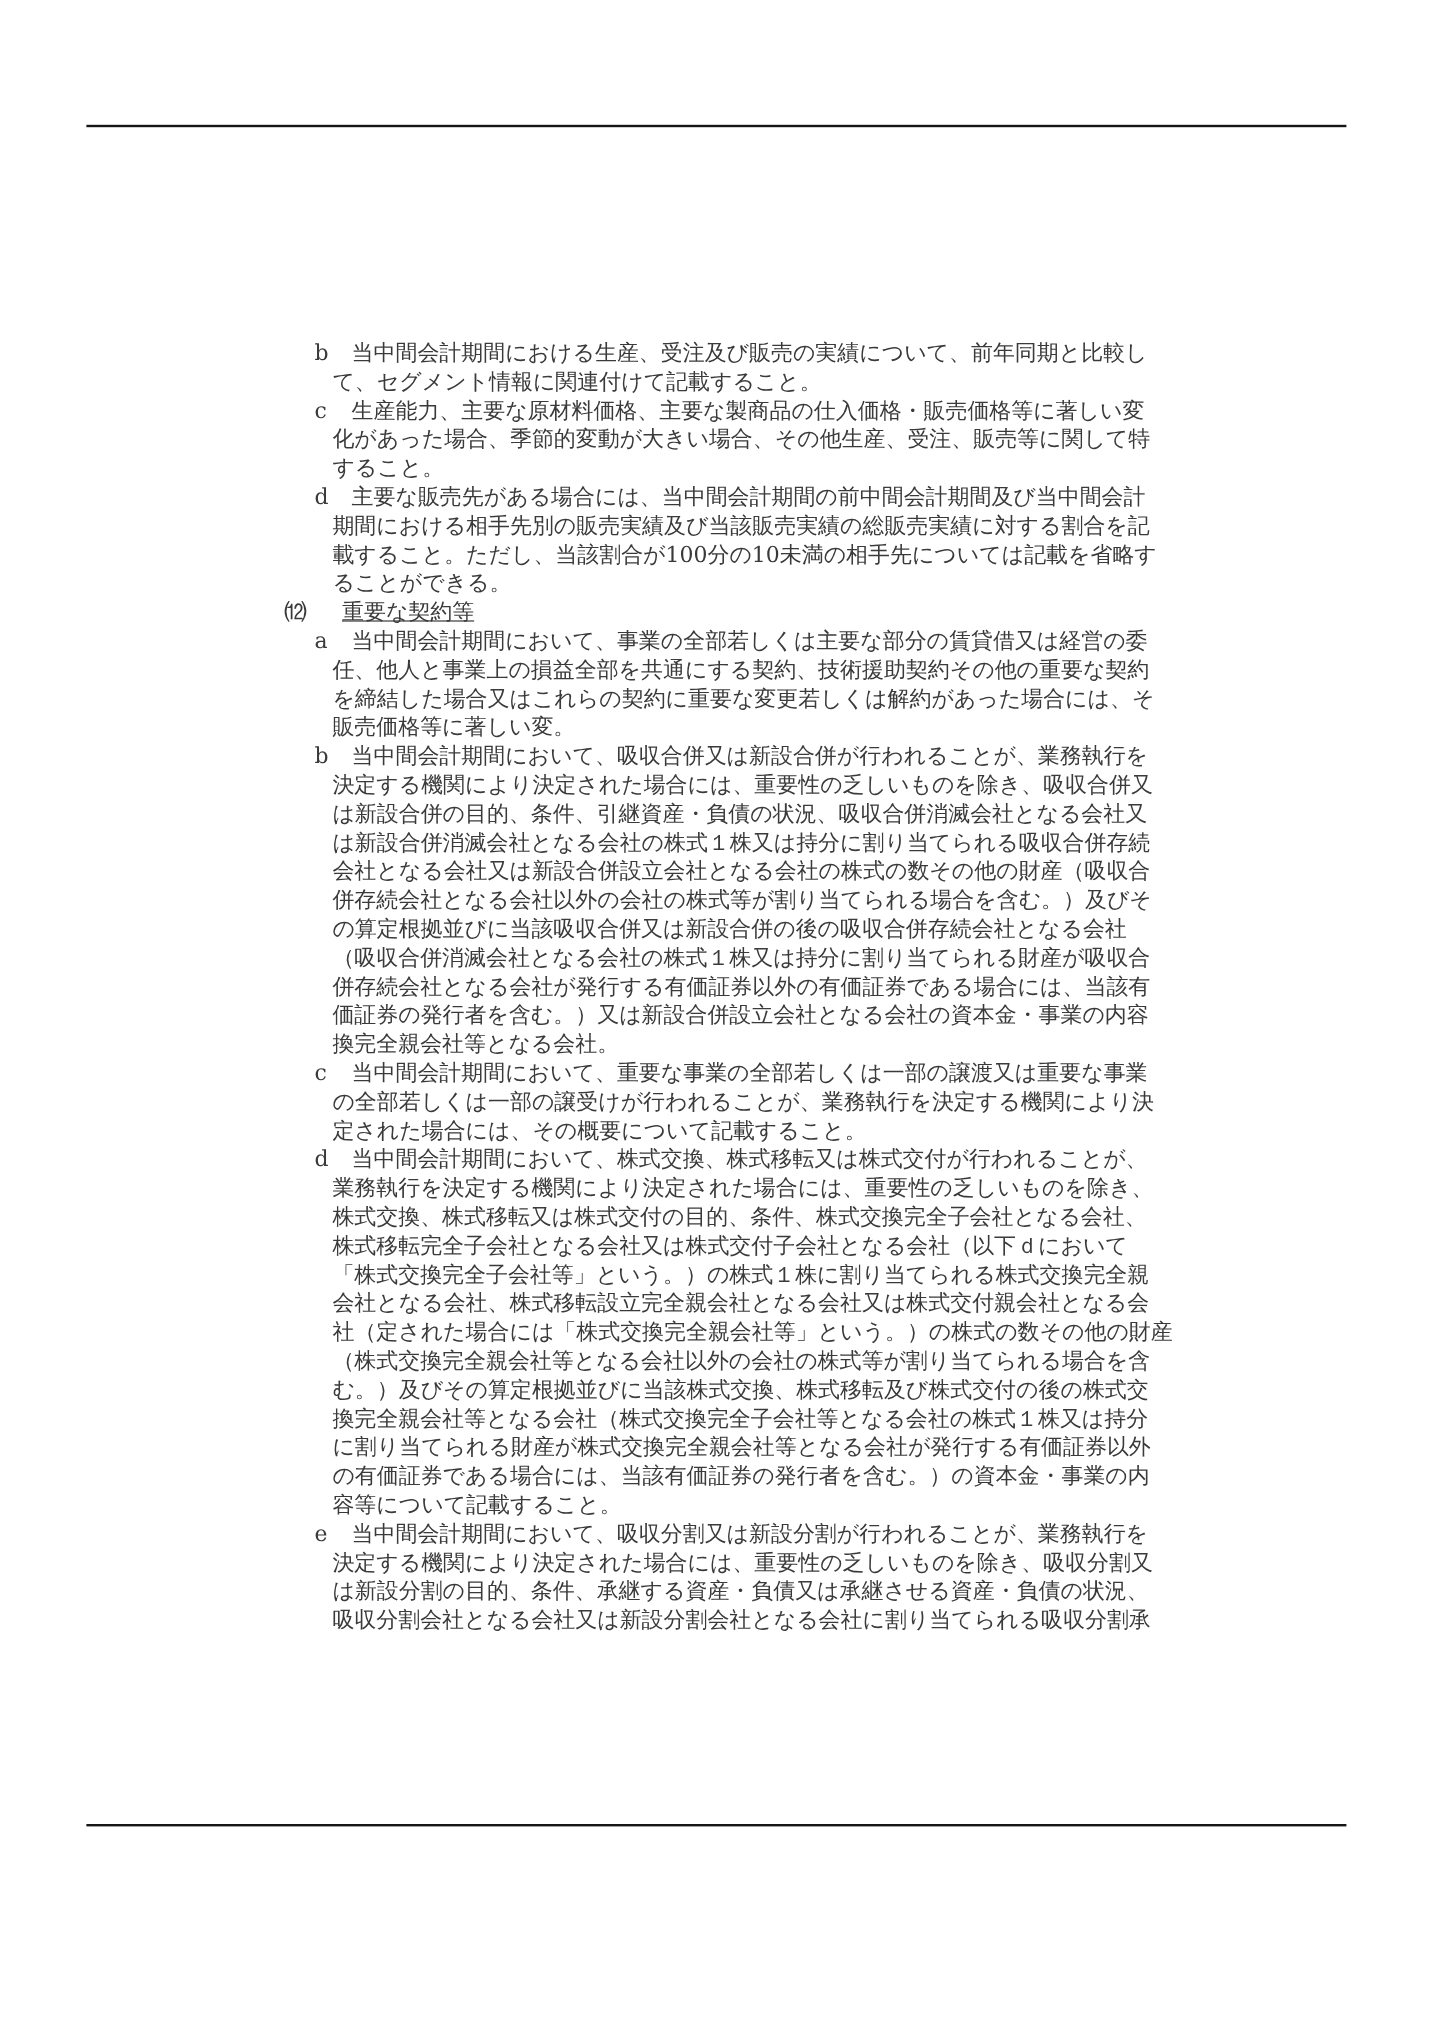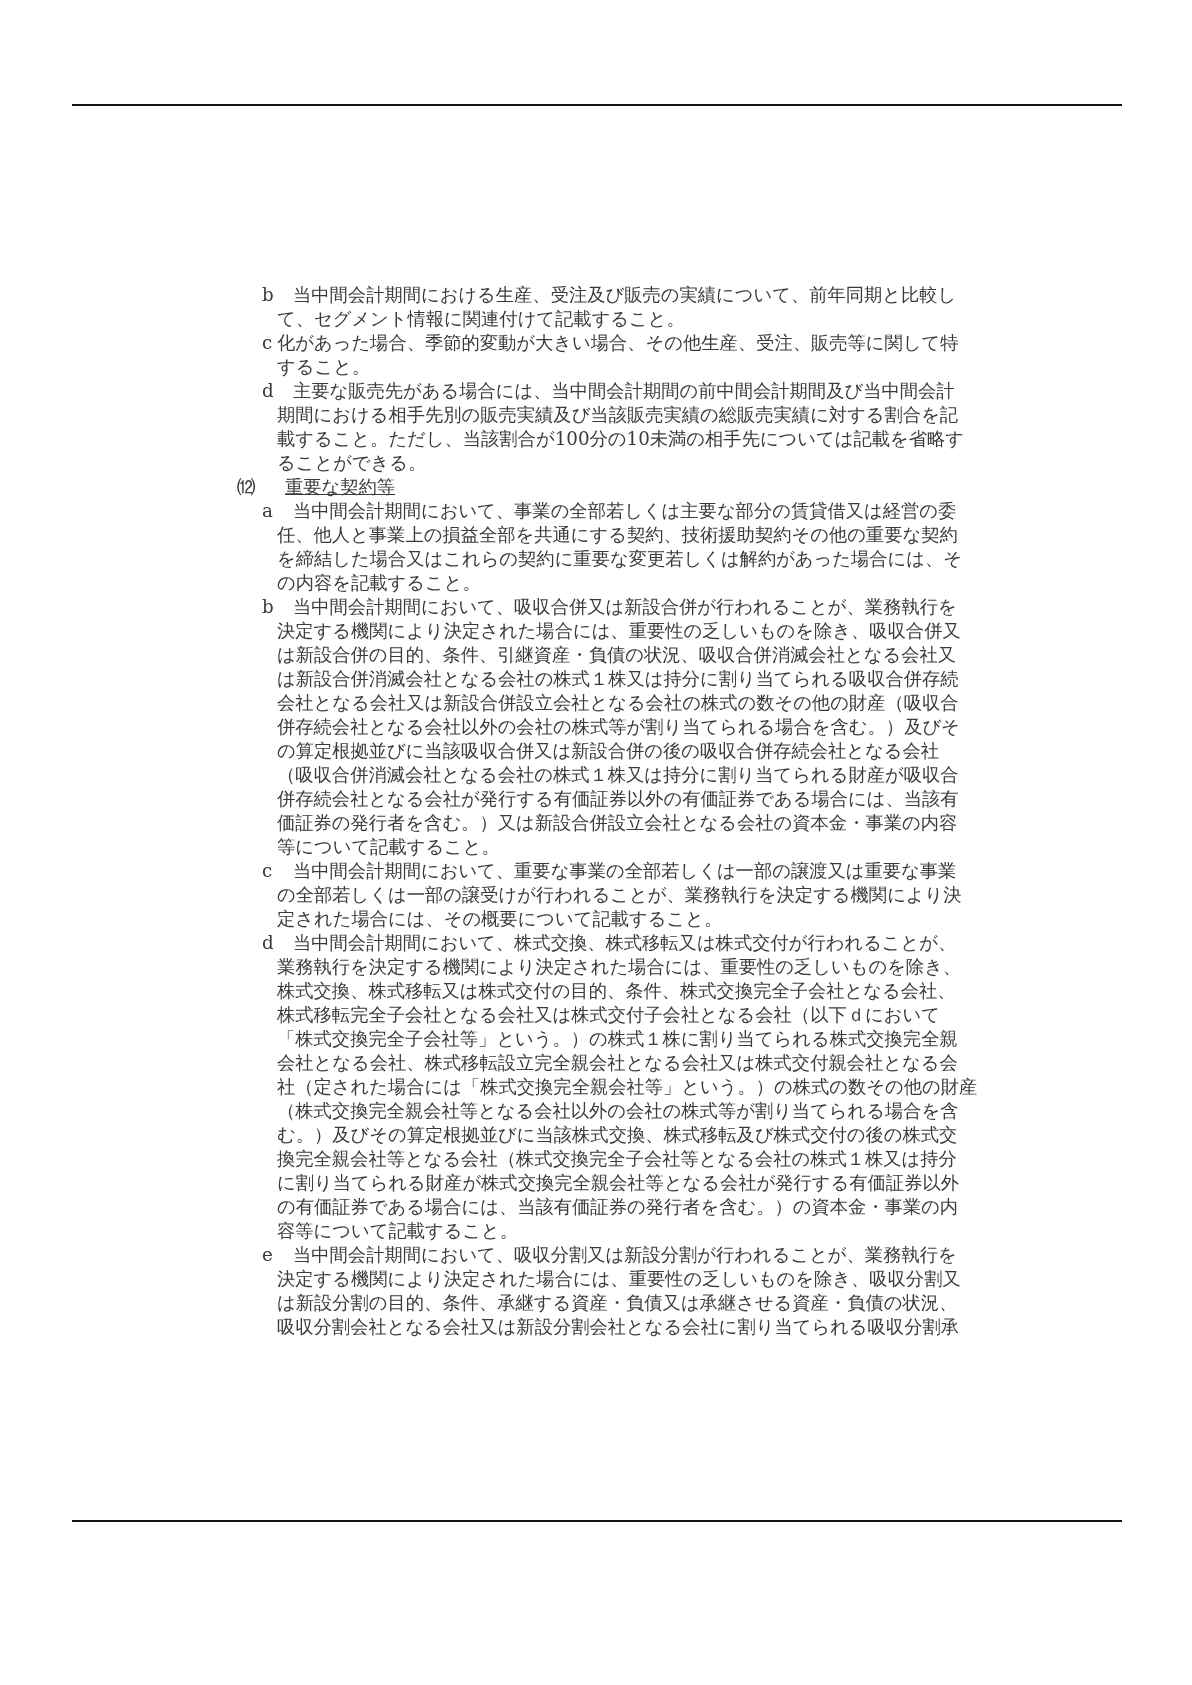--- a/index.html
+++ b/index.html
@@ -47,54 +47,55 @@
 <div class="page">
   <div class="rule rule-top"></div>
   <div class="content" id="list-root">
       <div class="item letter">
         <span class="marker">b</span>
         <div class="line first">当中間会計期間における生産、受注及び販売の実績について、前年同期と比較し</div>
         <div class="line">て、セグメント情報に関連付けて記載すること。</div>
       </div>
       <div class="item letter">
         <span class="marker">c</span>
+        <div class="line first">生産能力、主要な原材料価格、主要な製商品の仕入価格・販売価格等に著しい変</div>
         <div class="line">化があった場合、季節的変動が大きい場合、その他生産、受注、販売等に関して特</div>
         <div class="line">すること。</div>
       </div>
       <div class="item letter">
         <span class="marker">d</span>
         <div class="line first">主要な販売先がある場合には、当中間会計期間の前中間会計期間及び当中間会計</div>
         <div class="line">期間における相手先別の販売実績及び当該販売実績の総販売実績に対する割合を記</div>
         <div class="line">載すること。ただし、当該割合が100分の10未満の相手先については記載を省略す</div>
         <div class="line">ることができる。</div>
       </div>
       <div class="item paren">
         <span class="marker">⑿</span>
         <div class="line first">重要な契約等</div>
       </div>
       <div class="item letter">
         <span class="marker">a</span>
         <div class="line first">当中間会計期間において、事業の全部若しくは主要な部分の賃貸借又は経営の委</div>
         <div class="line">任、他人と事業上の損益全部を共通にする契約、技術援助契約その他の重要な契約</div>
         <div class="line">を締結した場合又はこれらの契約に重要な変更若しくは解約があった場合には、そ</div>
-        <div class="line">の内容を記載すること。</div>
+        <div class="line">販売価格等に著しい変。</div>
       </div>
       <div class="item letter">
         <span class="marker">b</span>
         <div class="line first">当中間会計期間において、吸収合併又は新設合併が行われることが、業務執行を</div>
         <div class="line">決定する機関により決定された場合には、重要性の乏しいものを除き、吸収合併又</div>
         <div class="line">は新設合併の目的、条件、引継資産・負債の状況、吸収合併消滅会社となる会社又</div>
         <div class="line">は新設合併消滅会社となる会社の株式１株又は持分に割り当てられる吸収合併存続</div>
         <div class="line">会社となる会社又は新設合併設立会社となる会社の株式の数その他の財産（吸収合</div>
         <div class="line">併存続会社となる会社以外の会社の株式等が割り当てられる場合を含む。）及びそ</div>
         <div class="line">の算定根拠並びに当該吸収合併又は新設合併の後の吸収合併存続会社となる会社</div>
         <div class="line">（吸収合併消滅会社となる会社の株式１株又は持分に割り当てられる財産が吸収合</div>
         <div class="line">併存続会社となる会社が発行する有価証券以外の有価証券である場合には、当該有</div>
         <div class="line">価証券の発行者を含む。）又は新設合併設立会社となる会社の資本金・事業の内容</div>
-        <div class="line">等について記載すること。</div>
+        <div class="line">換完全親会社等となる会社。</div>
       </div>
       <div class="item letter">
         <span class="marker">c</span>
         <div class="line first">当中間会計期間において、重要な事業の全部若しくは一部の譲渡又は重要な事業</div>
         <div class="line">の全部若しくは一部の譲受けが行われることが、業務執行を決定する機関により決</div>
         <div class="line">定された場合には、その概要について記載すること。</div>
       </div>
       <div class="item letter">
         <span class="marker">d</span>
         <div class="line first">当中間会計期間において、株式交換、株式移転又は株式交付が行われることが、</div>

